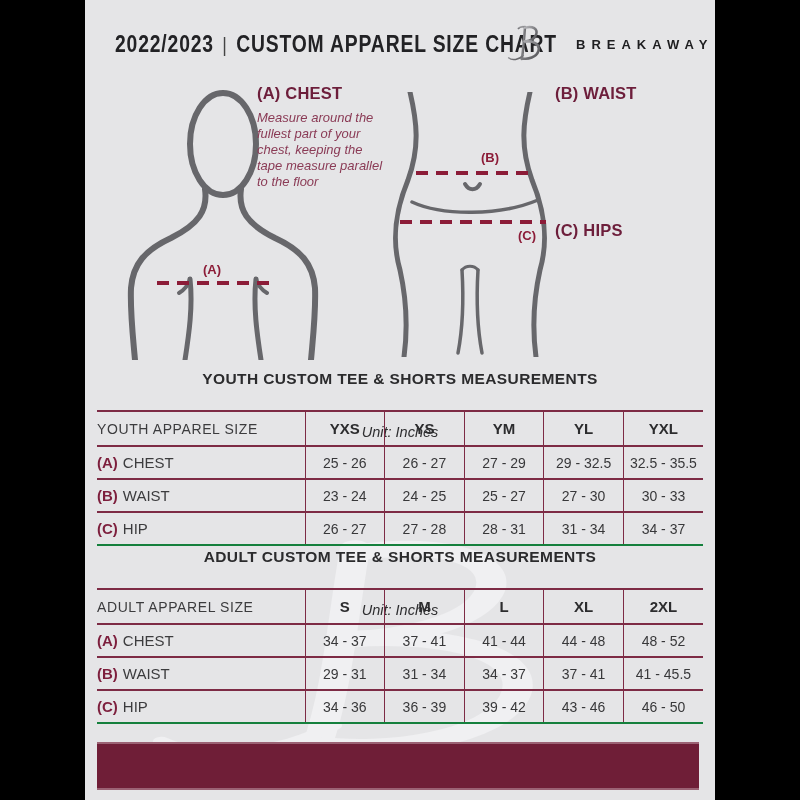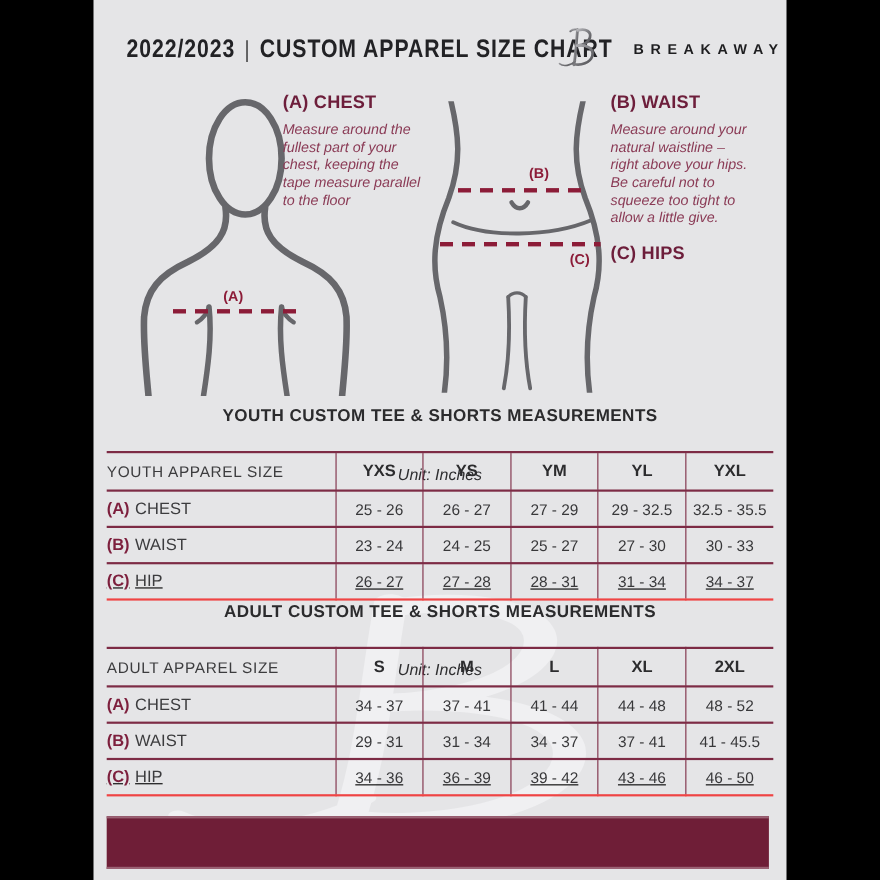--- a/index.html
+++ b/index.html
@@ -31,21 +31,21 @@
   .sec-title{position:absolute;left:12px;width:606px;text-align:center;
     font-weight:bold;font-size:15.5px;color:#2b2b2d;letter-spacing:.4px;}
   .sec-unit{position:absolute;left:12px;width:606px;text-align:center;
     font-style:italic;font-size:14.5px;color:#2e2e30;margin-top:36px;}
 
   
   table.size-table{position:absolute;left:12px;width:606px;border-collapse:collapse;table-layout:fixed;}
   table.size-table col.c-label{width:208px;}
   table.size-table td{padding:0;}
   table.size-table tr{border-top:2px solid #7d2b45;}
-  table.size-table tr:last-child{border-bottom:2px solid #ef4444;text-decoration:underline;}
+  table.size-table tr:last-child{border-bottom:2px solid #15803d;}
   table.size-table td:nth-child(n+2){border-left:1.6px solid #7d2b45;border-radius:16px;}
   td.lab{height:31px;padding-left:14px;font-size:15px;color:#3c3c3e;text-align:left;}
   td.lab .pfx{font-weight:bold;color:#7d1f3d;margin-right:5px;}
   tr.hrow td{height:33px;}
   td.hlab{padding-left:14px;font-size:14px;letter-spacing:.6px;color:#3c3c3e;text-align:left;}
   td.size{font-weight:bold;font-size:15px;color:#2c2c2e;text-align:center;}
   td.val{font-size:14px;color:#38383a;text-align:center;height:31px;}
 
   
   .footer-bar{position:absolute;left:12px;top:742px;width:602px;height:44px;background:#6f1e37;
@@ -122,26 +122,20 @@
       <div class="marker" style="left:433px;top:150px;">(C)</div>
 
       <div class="guide-head" style="left:172px;top:6px;">(A) CHEST</div>
       <div class="guide-body" style="left:172px;top:32px;width:150px;">Measure around the
 fullest part of your
 chest, keeping the
 tape measure parallel
 to the floor</div>
 
       <div class="guide-head" style="left:470px;top:6px;">(B) WAIST</div>
-      <div class="guide-body" style="left:470px;top:32px;">Measure around your
-natural waistline –
-right above your hips.
-Be careful not to
-squeeze too tight to
-allow a little give.</div>
 
       <div class="guide-head" style="left:470px;top:143px;">(C) HIPS</div>
     </div>
 
     <div class="sec-title" style="top:370px;">YOUTH CUSTOM TEE &amp; SHORTS MEASUREMENTS</div>
     <div class="sec-unit" style="top:388px;">Unit: Inches</div>
 
     <table class="size-table" style="top:410px;">
       <colgroup>
           <col class="c-label">

